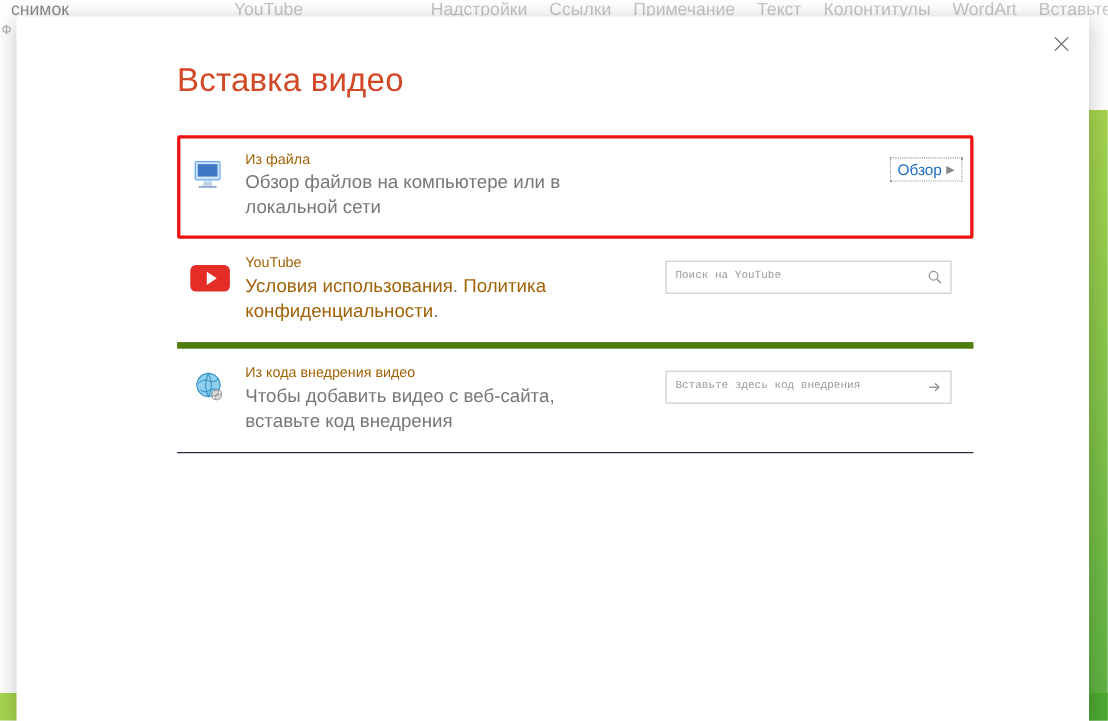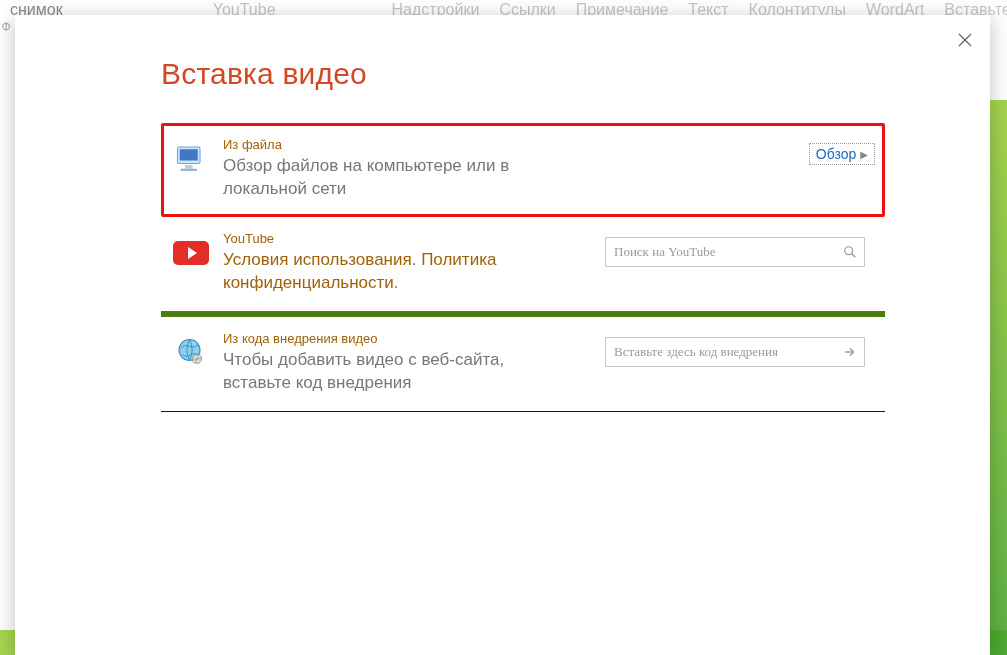--- a/index.html
+++ b/index.html
@@ -87,22 +87,22 @@
     .browse-link .tri { margin-left: 4px; font-size: 10px; color: #888; }
 
     .search-box, .embed-box {
       width: 260px; height: 30px;
       border: 1px solid #c8c8c8; background: #fff;
       display: flex; align-items: center;
       font-size: 13px; color: #888;
     }
     .search-box input, .embed-box input {
       flex: 1 1 auto; border: none; outline: none; padding: 0 8px;
-      font-size: 13px; color: #14532d; background: transparent;
-      font-family: Liberation Serif, serif;
+      font-size: 10px; color: #14532d; background: transparent;
+      font-family: Liberation Mono, monospace;
     }
     .search-box input::placeholder, .embed-box input::placeholder { color: #9a9a9a; }
     .box-btn {
       width: 28px; height: 28px; flex: 0 0 28px;
       display: flex; align-items: center; justify-content: center;
       color: #999; cursor: pointer;
     }
 
     
     .icon-monitor svg, .icon-globe svg { width: 36px; height: 36px; }

